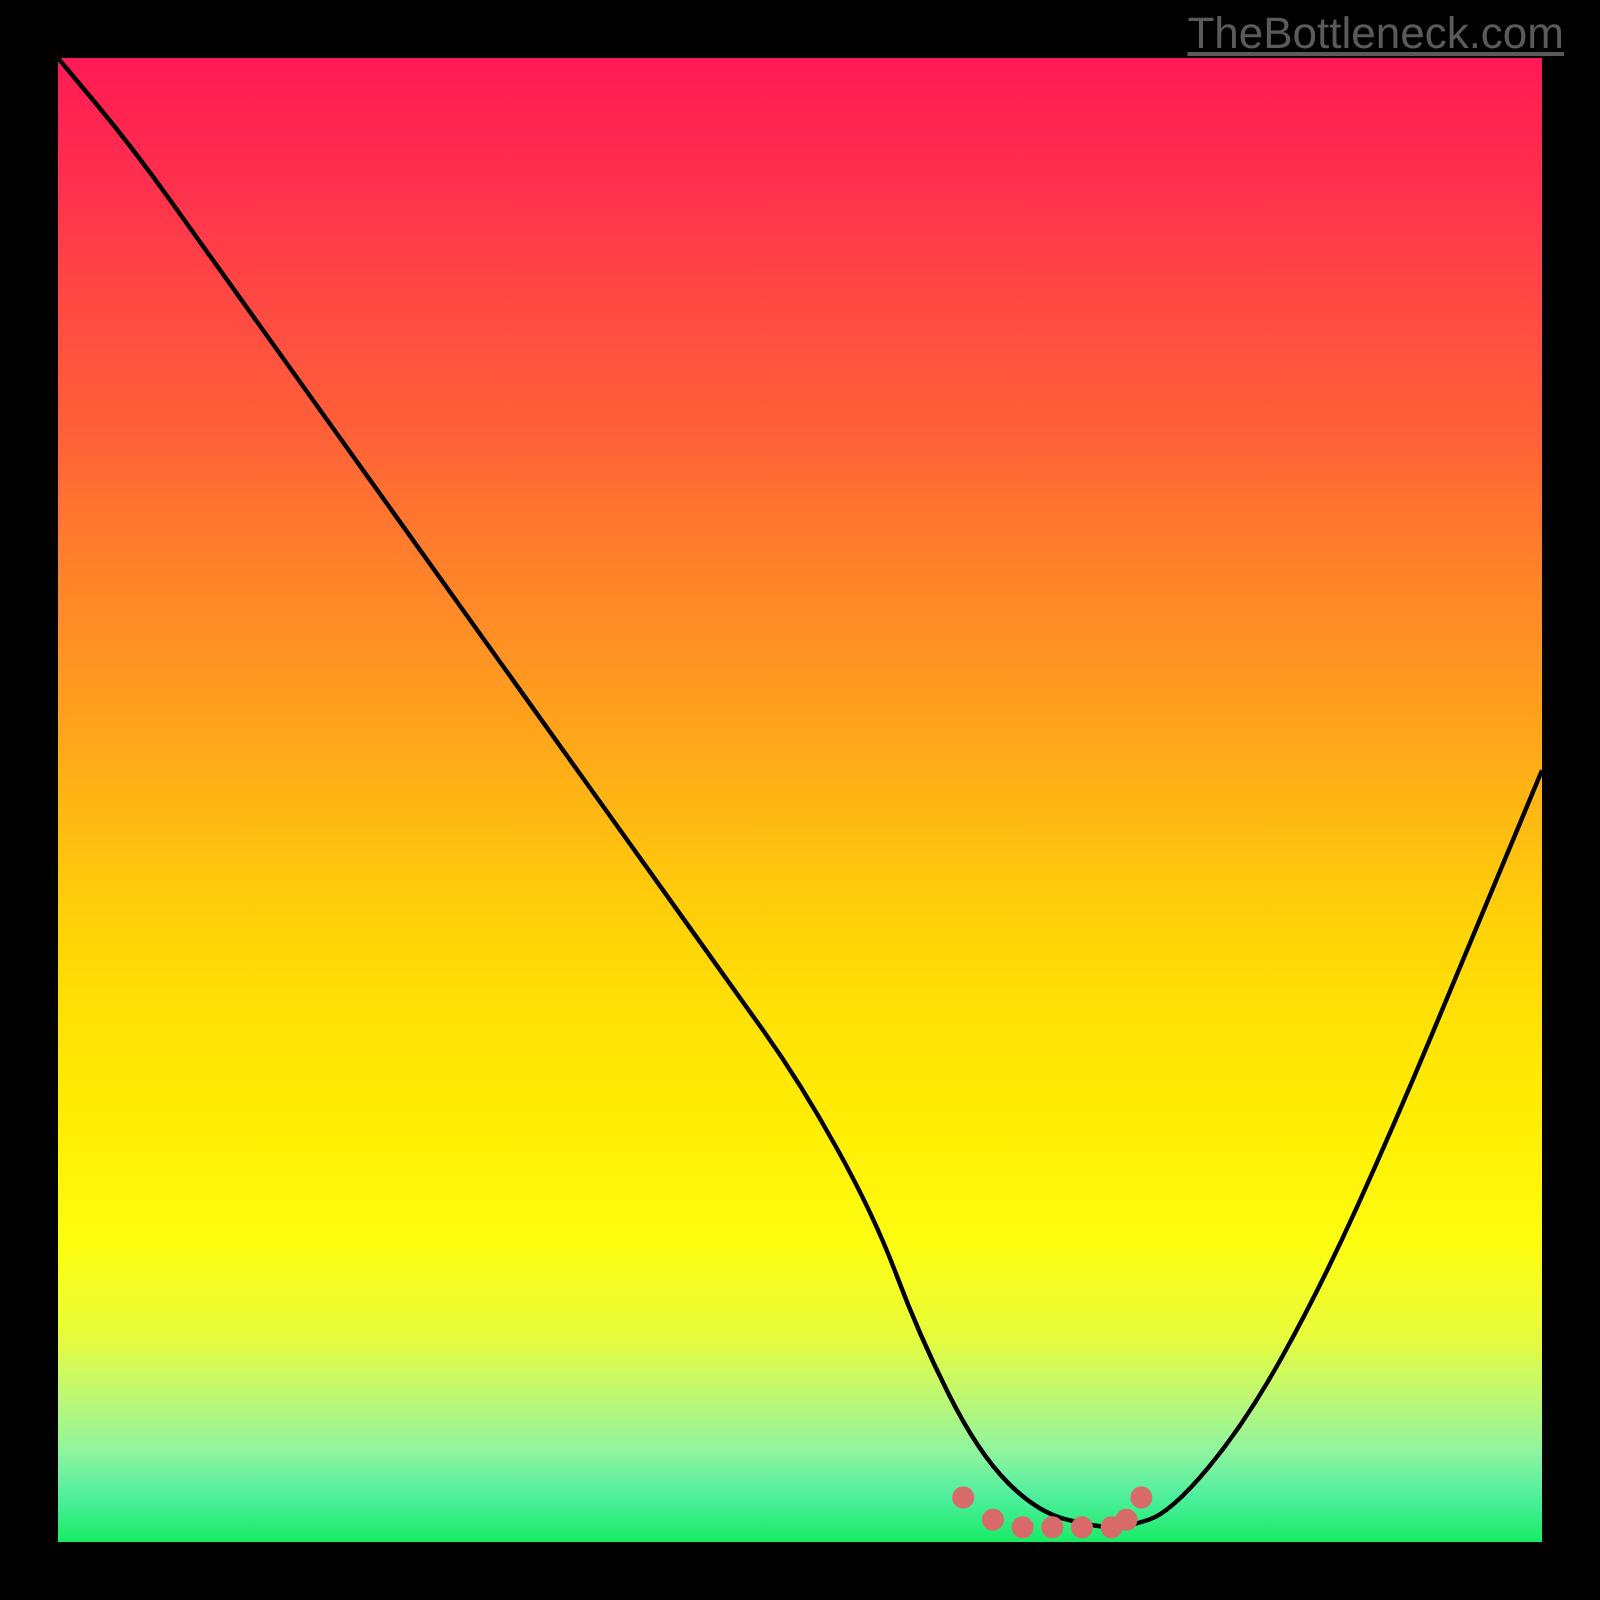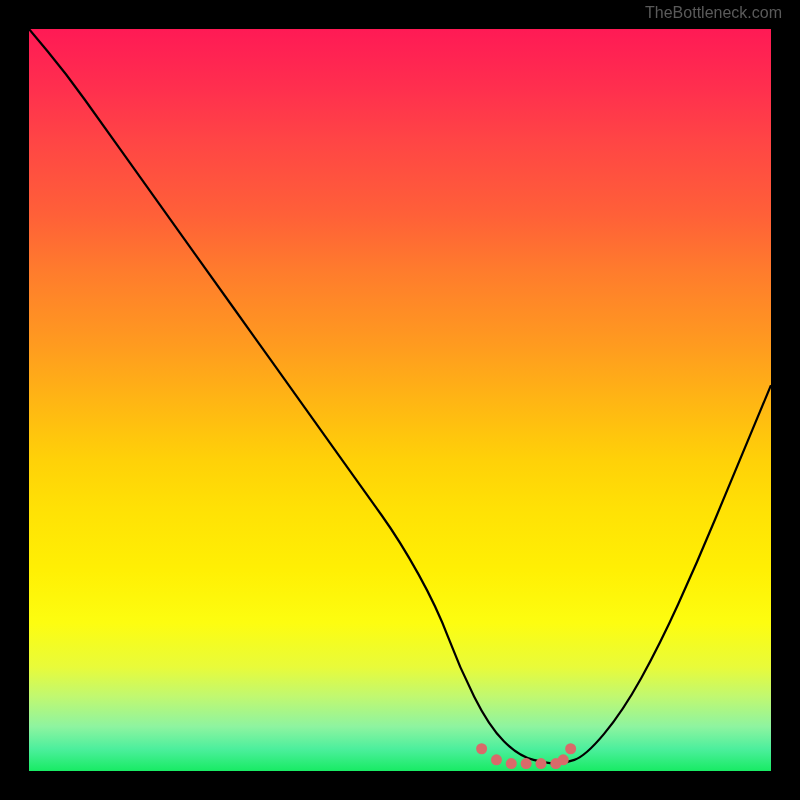--- a/index.html
+++ b/index.html
@@ -8,23 +8,24 @@
     height: 800px;
     background: #000;
     position: relative;
     font-family: Arial, sans-serif;
   }
   .watermark {
     position: absolute;
     top: 4px;
     right: 18px;
     color: #5a5a5a;
-    font-size: 16px;
+    font-size: 22px;
     font-weight: 500;
     z-index: 10;
+    text-decoration: underline;
   }
   .plot-area {
     position: absolute;
     left: 29px;
     top: 29px;
     width: 742px;
     height: 742px;
     background: linear-gradient(to bottom,
       #ff1a55 0%,
       #ff2f4e 8%,

